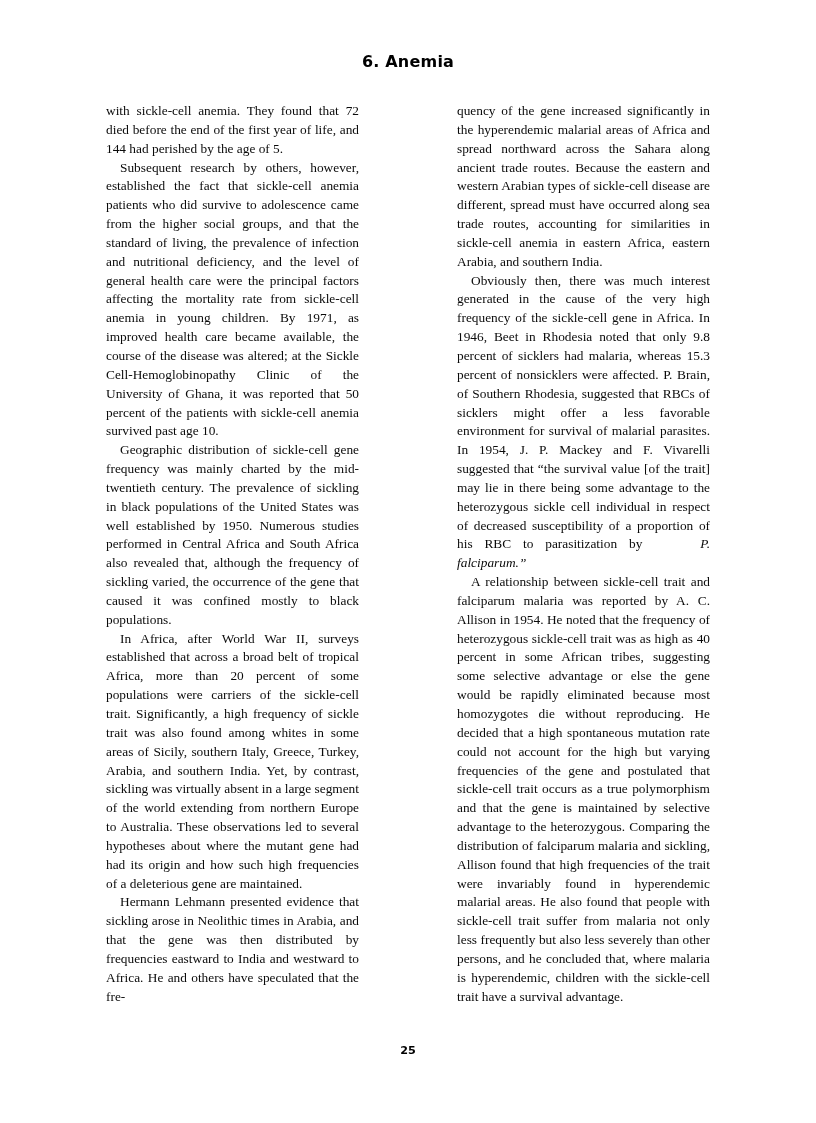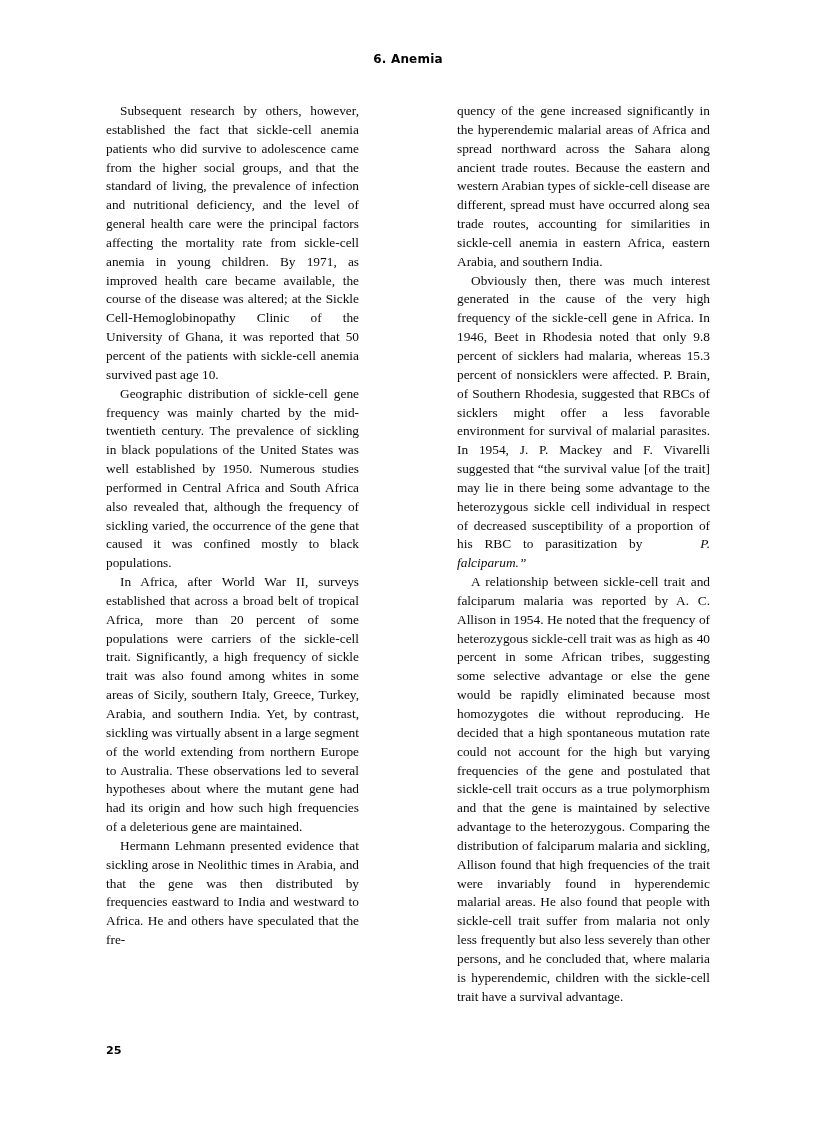--- a/index.html
+++ b/index.html
@@ -26,21 +26,21 @@
 
   
   .running-head {
     position: absolute;
     top: 52px;
     left: 106px;
     width: 604px;
     text-align: center;
     font-family: "DejaVu Sans", "Liberation Sans", sans-serif;
     font-weight: bold;
-    font-size: 12px;
+    font-size: 16px;
     letter-spacing: 0.2px;
     color: #000000;
   }
 
   
   .columns {
     position: absolute;
     top: 102px;
     left: 106px;
     width: 604px;
@@ -80,36 +80,38 @@
   em.sci {
     margin-left: 46px;
   }
 
   
   .folio {
     position: absolute;
     top: 1044px;
     left: 106px;
     width: 604px;
+    text-align: center;
     font-family: "DejaVu Sans", "Liberation Sans", sans-serif;
     font-weight: bold;
     font-size: 11.2px;
     color: #000000;
   }
 </style>
 </head>
 <body>
 
 <div class="page">
 
   <div class="running-head">6.  Anemia</div>
 
   <div class="columns">
 
     <div class="column">
+        <p>with sickle-cell anemia. They found that 72 died before the end of the first year of life, and 144 had perished by the age of 5.</p>
         <p class="indent">Subsequent research by others, however, established the fact that sickle-cell anemia patients who did survive to adolescence came from the higher social groups, and that the standard of living, the prevalence of infection and nutritional deficiency, and the level of general health care were the principal factors affecting the mortality rate from sickle-cell anemia in young children. By 1971, as improved health care became available, the course of the disease was altered; at the Sickle Cell-Hemoglobinopathy Clinic of the University of Ghana, it was reported that 50 percent of the patients with sickle-cell anemia survived past age 10.</p>
         <p class="indent">Geographic distribution of sickle-cell gene frequency was mainly charted by the mid-twentieth century. The prevalence of sickling in black populations of the United States was well established by 1950. Numerous studies performed in Central Africa and South Africa also revealed that, although the frequency of sickling varied, the occurrence of the gene that caused it was confined mostly to black populations.</p>
         <p class="indent">In Africa, after World War II, surveys established that across a broad belt of tropical Africa, more than 20 percent of some populations were carriers of the sickle-cell trait. Significantly, a high frequency of sickle trait was also found among whites in some areas of Sicily, southern Italy, Greece, Turkey, Arabia, and southern India. Yet, by contrast, sickling was virtually absent in a large segment of the world extending from northern Europe to Australia. These observations led to several hypotheses about where the mutant gene had had its origin and how such high frequencies of a deleterious gene are maintained.</p>
         <p class="indent">Hermann Lehmann presented evidence that sickling arose in Neolithic times in Arabia, and that the gene was then distributed by frequencies eastward to India and westward to Africa. He and others have speculated that the fre-</p>
       </div>
 
     <div class="column">
         <p>quency of the gene increased significantly in the hyperendemic malarial areas of Africa and spread northward across the Sahara along ancient trade routes. Because the eastern and western Arabian types of sickle-cell disease are different, spread must have occurred along sea trade routes, accounting for similarities in sickle-cell anemia in eastern Africa, eastern Arabia, and southern India.</p>
         <p class="indent">Obviously then, there was much interest generated in the cause of the very high frequency of the sickle-cell gene in Africa. In 1946, Beet in Rhodesia noted that only 9.8 percent of sicklers had malaria, whereas 15.3 percent of nonsicklers were affected. P. Brain, of Southern Rhodesia, suggested that RBCs of sicklers might offer a less favorable environment for survival of malarial parasites. In 1954, J. P. Mackey and F. Vivarelli suggested that “the survival value [of the trait] may lie in there being some advantage to the heterozygous sickle cell individual in respect of decreased susceptibility of a proportion of his RBC to parasitization by <em class="sci">P. falciparum.”</em></p>
         <p class="indent">A relationship between sickle-cell trait and falciparum malaria was reported by A. C. Allison in 1954. He noted that the frequency of heterozygous sickle-cell trait was as high as 40 percent in some African tribes, suggesting some selective advantage or else the gene would be rapidly eliminated because most homozygotes die without reproducing. He decided that a high spontaneous mutation rate could not account for the high but varying frequencies of the gene and postulated that sickle-cell trait occurs as a true polymorphism and that the gene is maintained by selective advantage to the heterozygous. Comparing the distribution of falciparum malaria and sickling, Allison found that high frequencies of the trait were invariably found in hyperendemic malarial areas. He also found that people with sickle-cell trait suffer from malaria not only less frequently but also less severely than other persons, and he concluded that, where malaria is hyperendemic, children with the sickle-cell trait have a survival advantage.</p>

